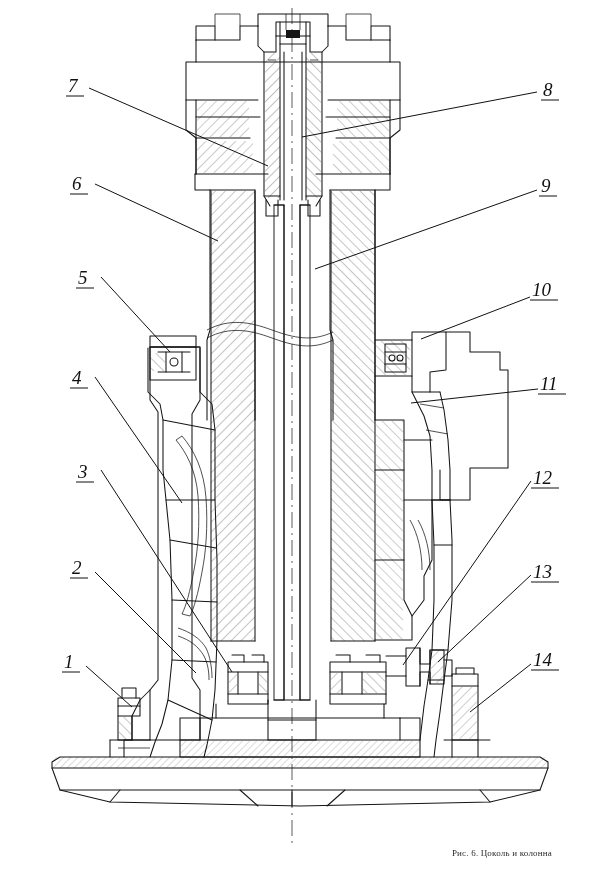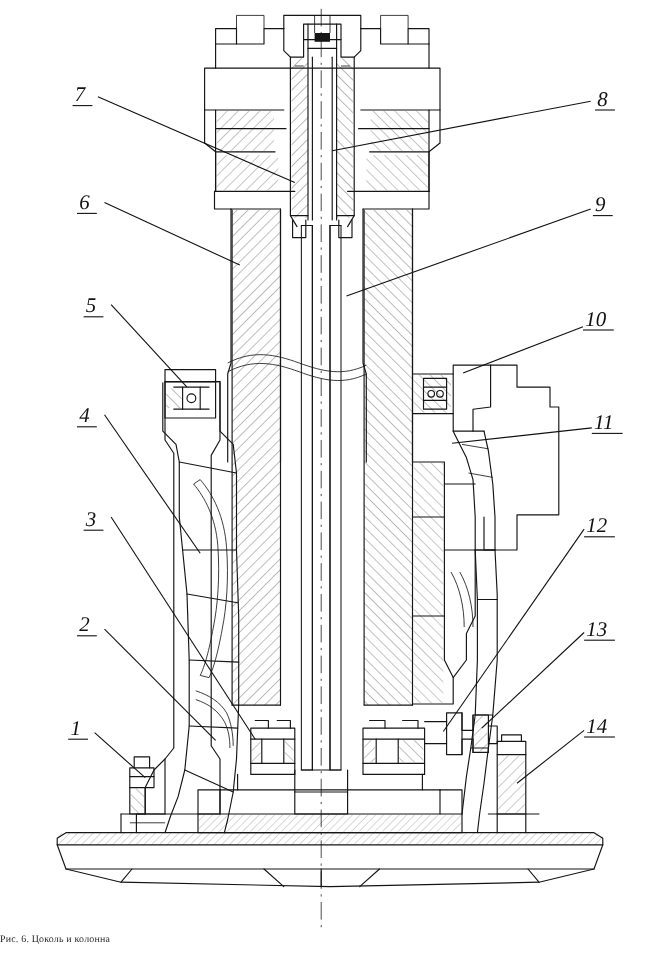--- a/index.html
+++ b/index.html
@@ -13,21 +13,21 @@
   #fig{
     position:absolute;
     left:0;top:0;
     width:600px;height:887px;
   }
   .caption{
     position:absolute;
     left:0;
     top:848px;
     width:552px;
-    text-align:left;
+    text-align:right;
     font-size:9px;
     letter-spacing:0.2px;
     color:#2a2a2a;
   }
   
   svg text.callout{
     font-family:"Liberation Serif", serif;
     font-style:italic;
     font-size:19px;
     fill:#111111;

